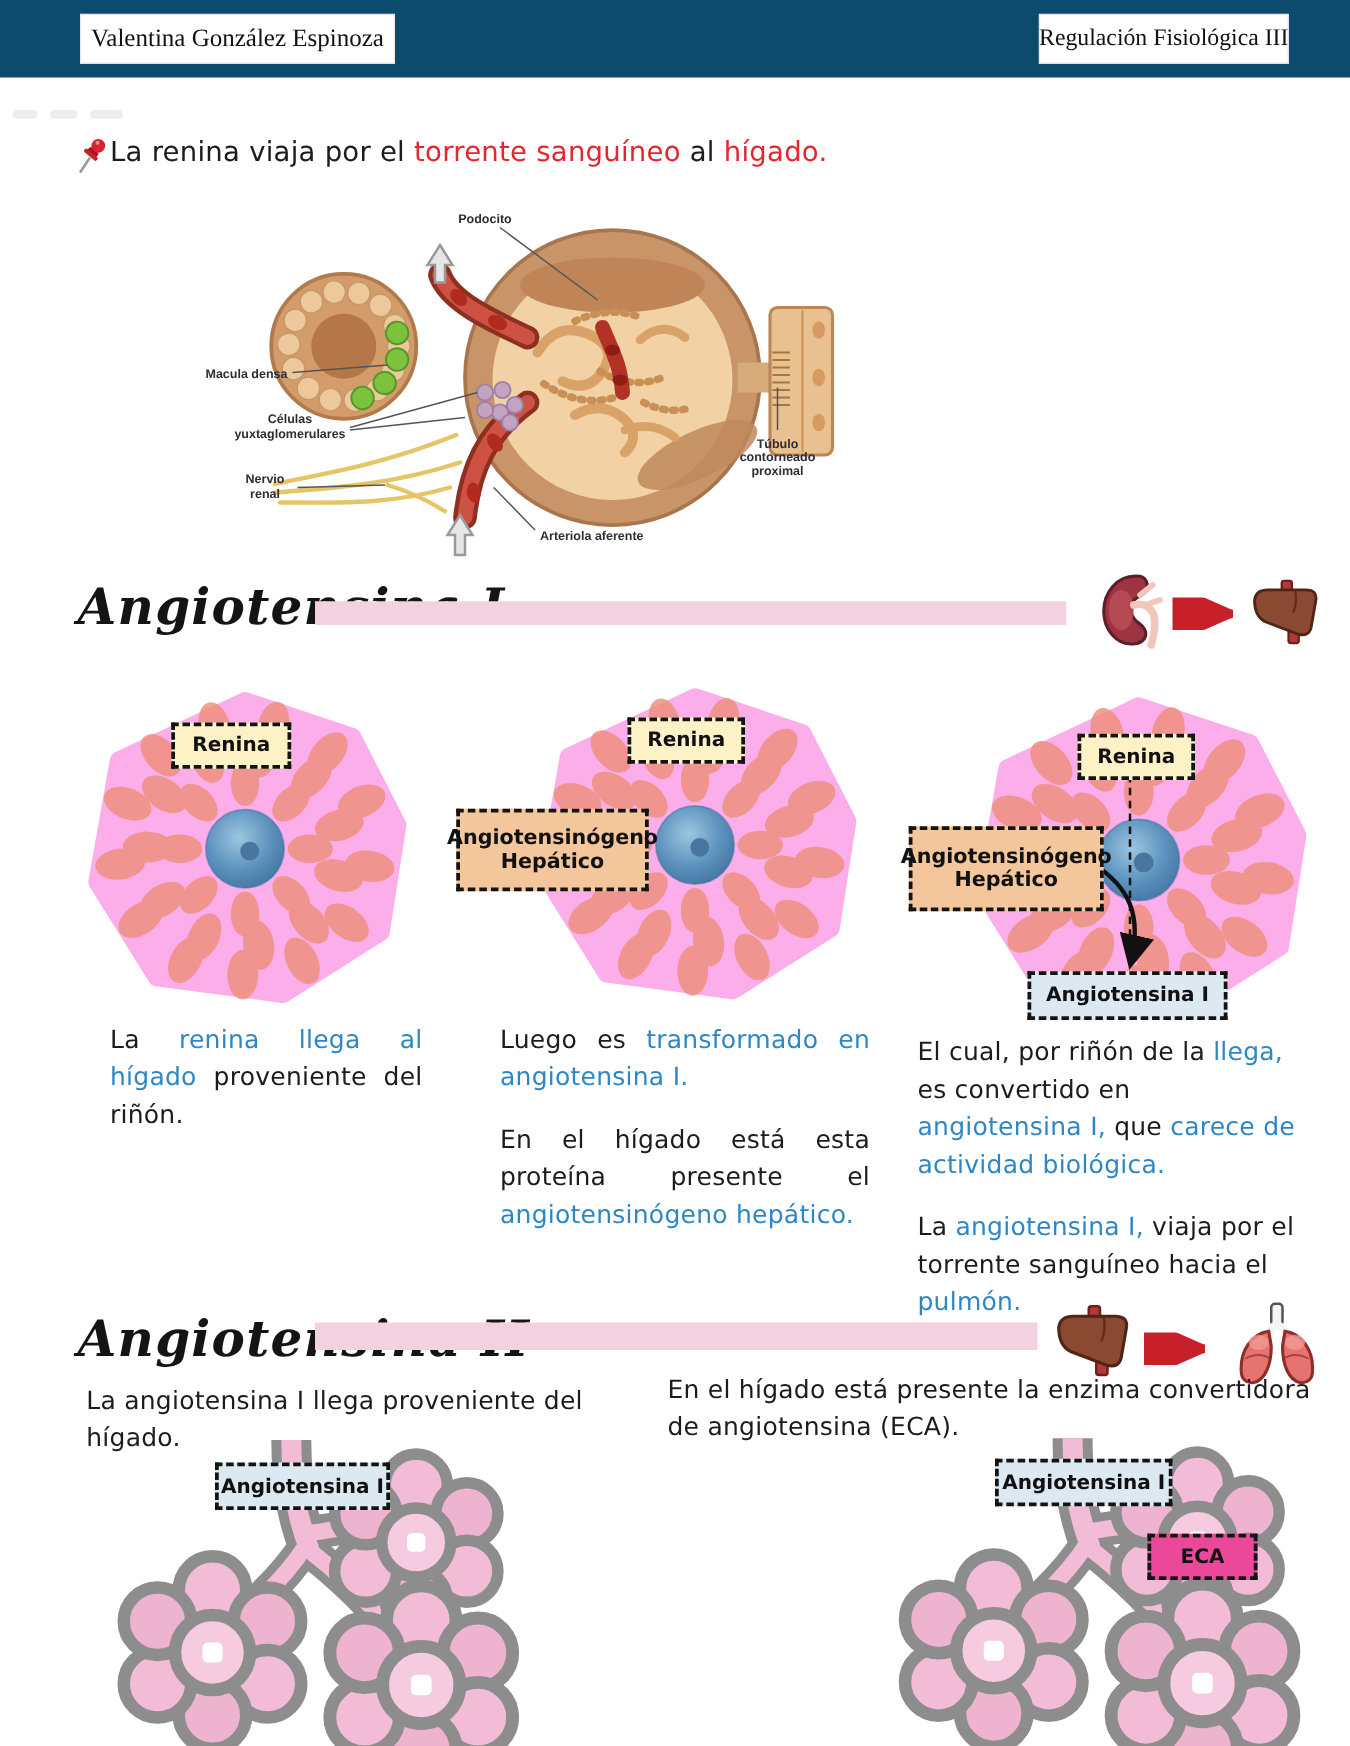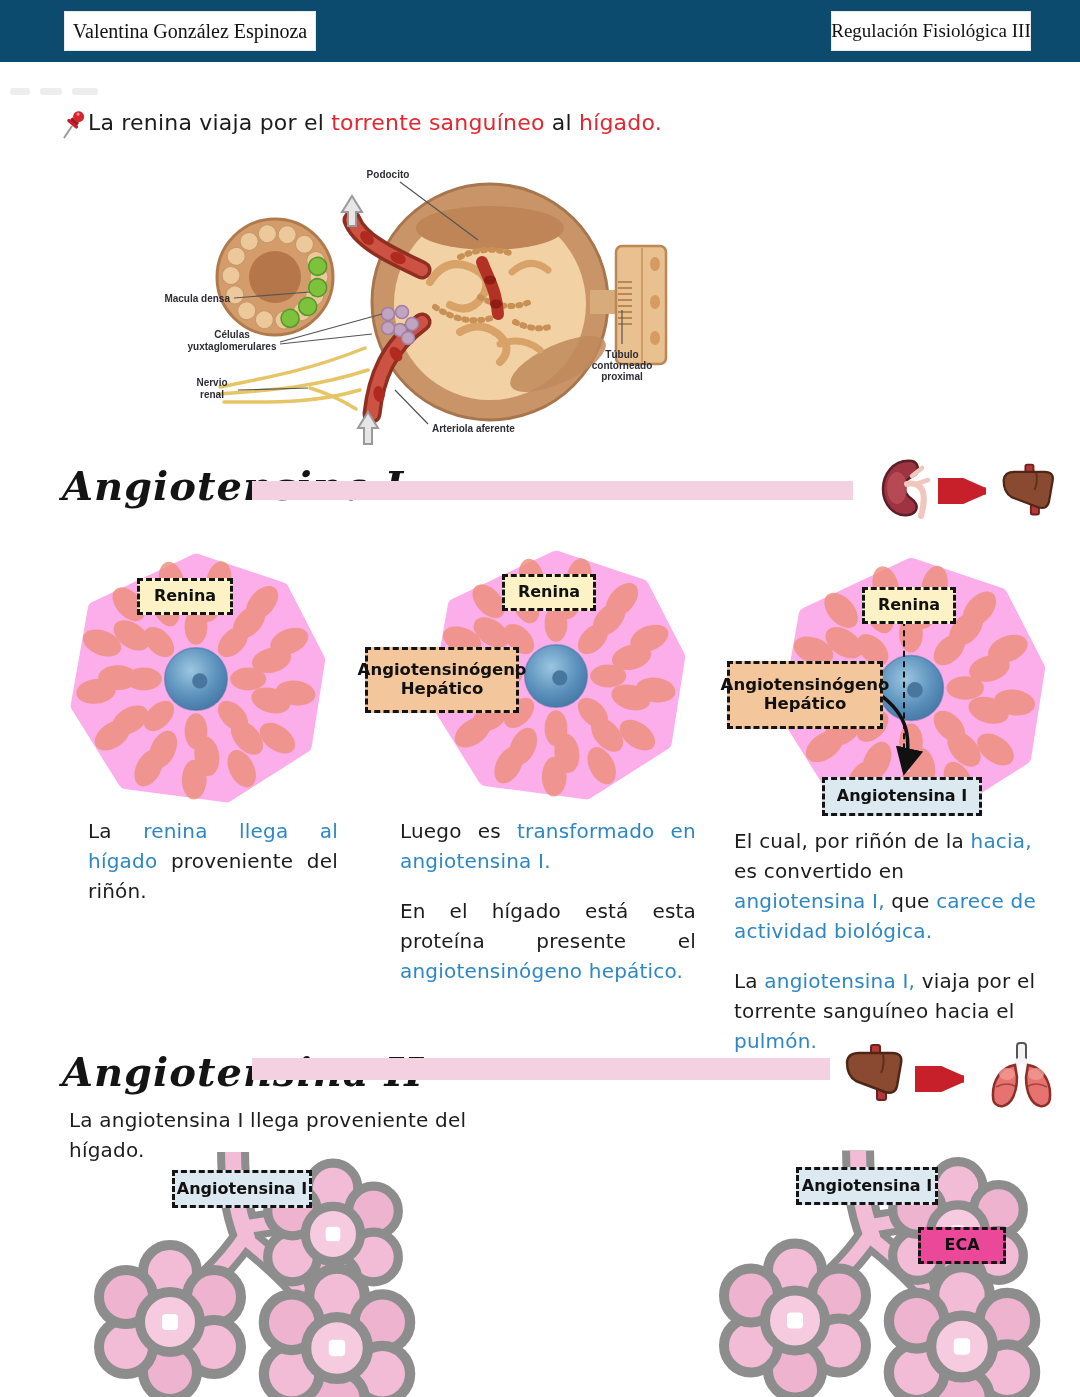--- a/index.html
+++ b/index.html
@@ -314,21 +314,21 @@
   </div>
 
   <div class="col just" style="left:64px;top:816px;width:250px;margin-left:24px;">
     <p><span>La </span><span class="blu">renina llega al hígado</span><span> proveniente del riñón.</span></p>
   </div>
   <div class="col just" style="left:400px;top:816px;width:296px;">
     <p><span>Luego es </span><span class="blu">transformado en angiotensina I.</span></p>
     <p><span>En el hígado está esta proteína presente el </span><span class="blu">angiotensinógeno hepático.</span></p>
   </div>
   <div class="col" style="left:734px;top:826px;width:306px;">
-    <p><span>El cual, por riñón de la </span><span class="blu">hacia,</span><span> es convertido en </span><span class="blu">angiotensina I,</span><span> que </span><span class="blu">carece de actividad biológica.</span></p>
+    <p><span>El cual, por riñón de la </span><span class="blu">llega,</span><span> es convertido en </span><span class="blu">angiotensina I,</span><span> que </span><span class="blu">carece de actividad biológica.</span></p>
     <p><span>La </span><span class="blu">angiotensina I,</span><span> viaja por el torrente sanguíneo hacia el </span><span class="blu">pulmón.</span></p>
   </div>
 
   <div class="scripthead" style="left:62px;top:1048px;">Angiotensina II</div>
   <div class="pinkbar" style="left:252px;top:1058px;width:578px;height:22px;"></div>
 
   <svg style="position:absolute;left:843px;top:1038px" width="64" height="70" viewBox="0 0 64 60">
     <rect x="28" y="2" width="9" height="12" rx="2" fill="#b33939" stroke="#6e1f1f" stroke-width="2"></rect>
     <rect x="34" y="44" width="9" height="13" rx="2" fill="#b33939" stroke="#6e1f1f" stroke-width="2"></rect>
     <path d="M4,19 Q5,10 16,10 L49,10 Q60,10 58,20 L54,43 Q52,52 42,49 L13,38 Q4,33 4,19 Z" fill="#8a4a31" stroke="#4f2616" stroke-width="2.5"></path>
@@ -345,20 +345,23 @@
     <path d="M42,24 C56,26 65,40 64,56 C64,62 60,66 54,65 C45,63 40,51 40,36 Z" fill="#e77370" stroke="#8d2f28" stroke-width="2.5"></path>
     <path d="M10,46 C17,42 25,42 30,46" fill="none" stroke="#8d2f28" stroke-width="1.5" opacity=".7"></path>
     <path d="M61,46 C54,42 46,42 41,46" fill="none" stroke="#8d2f28" stroke-width="1.5" opacity=".7"></path>
     <ellipse cx="21" cy="33" rx="8" ry="6" fill="#f29a94" opacity=".8"></ellipse>
     <ellipse cx="50" cy="33" rx="8" ry="6" fill="#f29a94" opacity=".8"></ellipse>
   </svg>
 
   <div class="col" style="left:64px;top:1100px;width:470px;">
     <p style="margin:5px">La angiotensina I llega proveniente del hígado.</p>
   </div>
+  <div class="col" style="left:534px;top:1096px;width:520px;">
+    <p style="margin:0">En el hígado está presente la enzima convertidora de angiotensina (ECA).</p>
+  </div>
 
   <svg style="position:absolute;left:75px;top:1152px" width="380" height="250" viewBox="0 0 380 250">
       <use href="#alvsym"></use>
     </svg>
   <svg style="position:absolute;left:700px;top:1148px" width="380" height="255" viewBox="0 0 380 250">
       <use href="#alvsym"></use>
     </svg>
 
   <div class="lab blue" style="left:172px;top:1170px;width:134px;height:32px;">
     <span>Angiotensina I</span>

